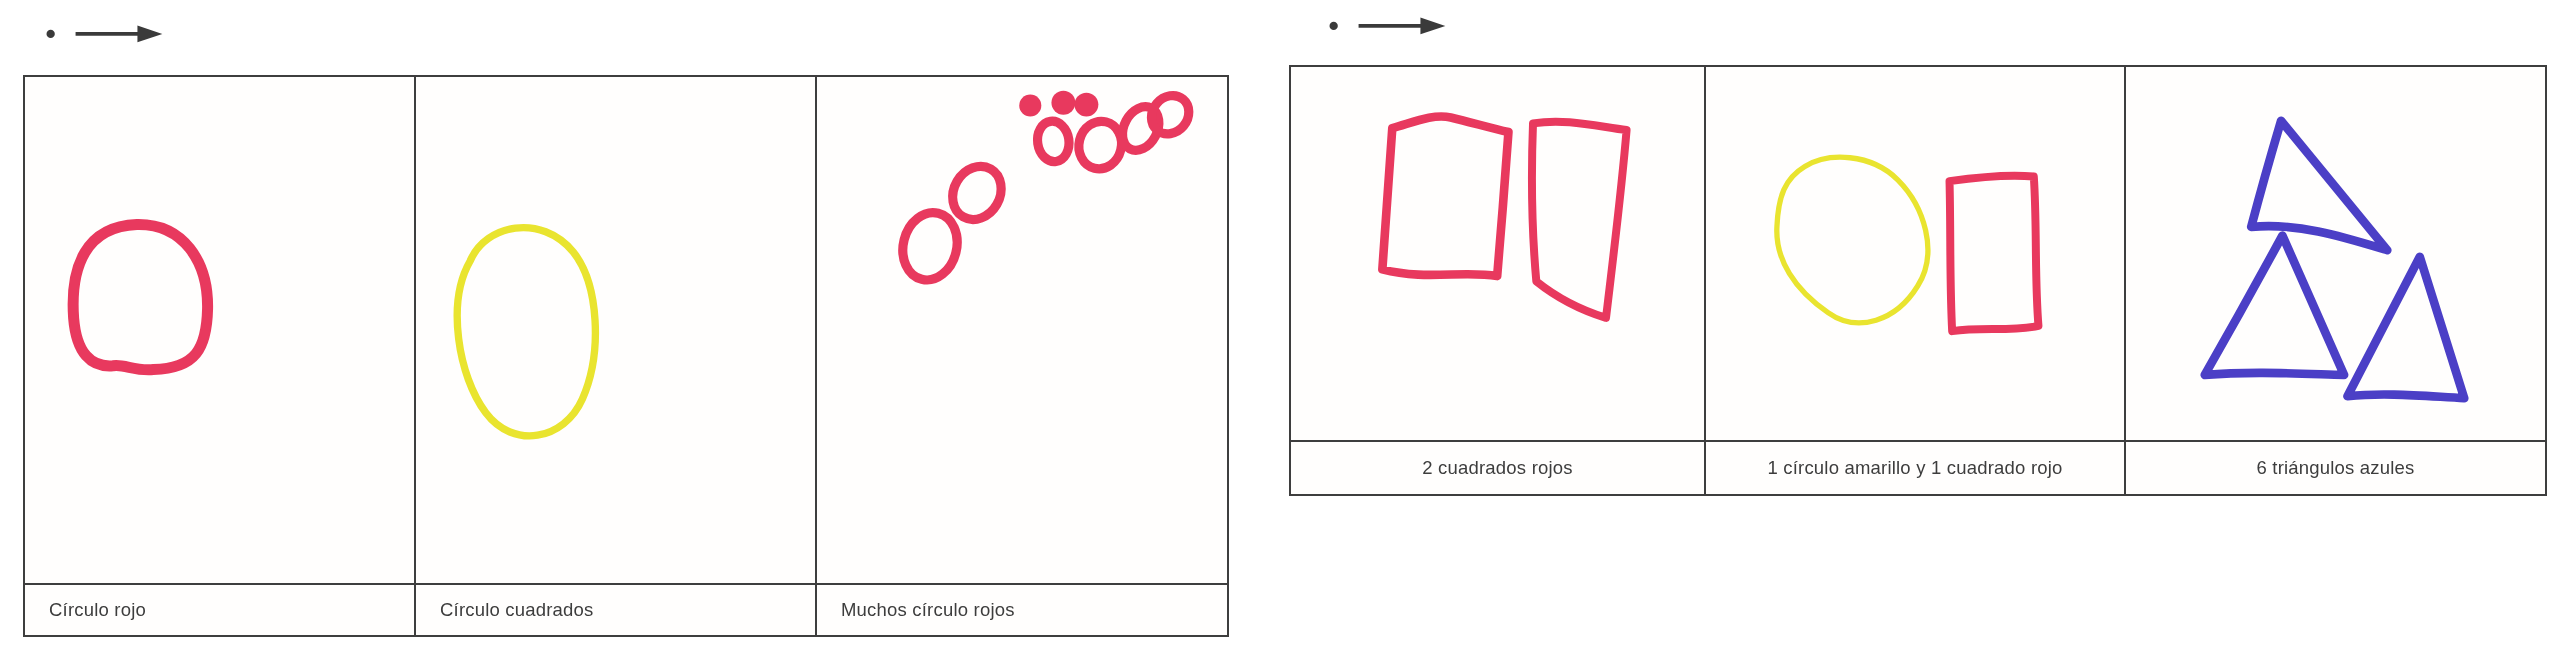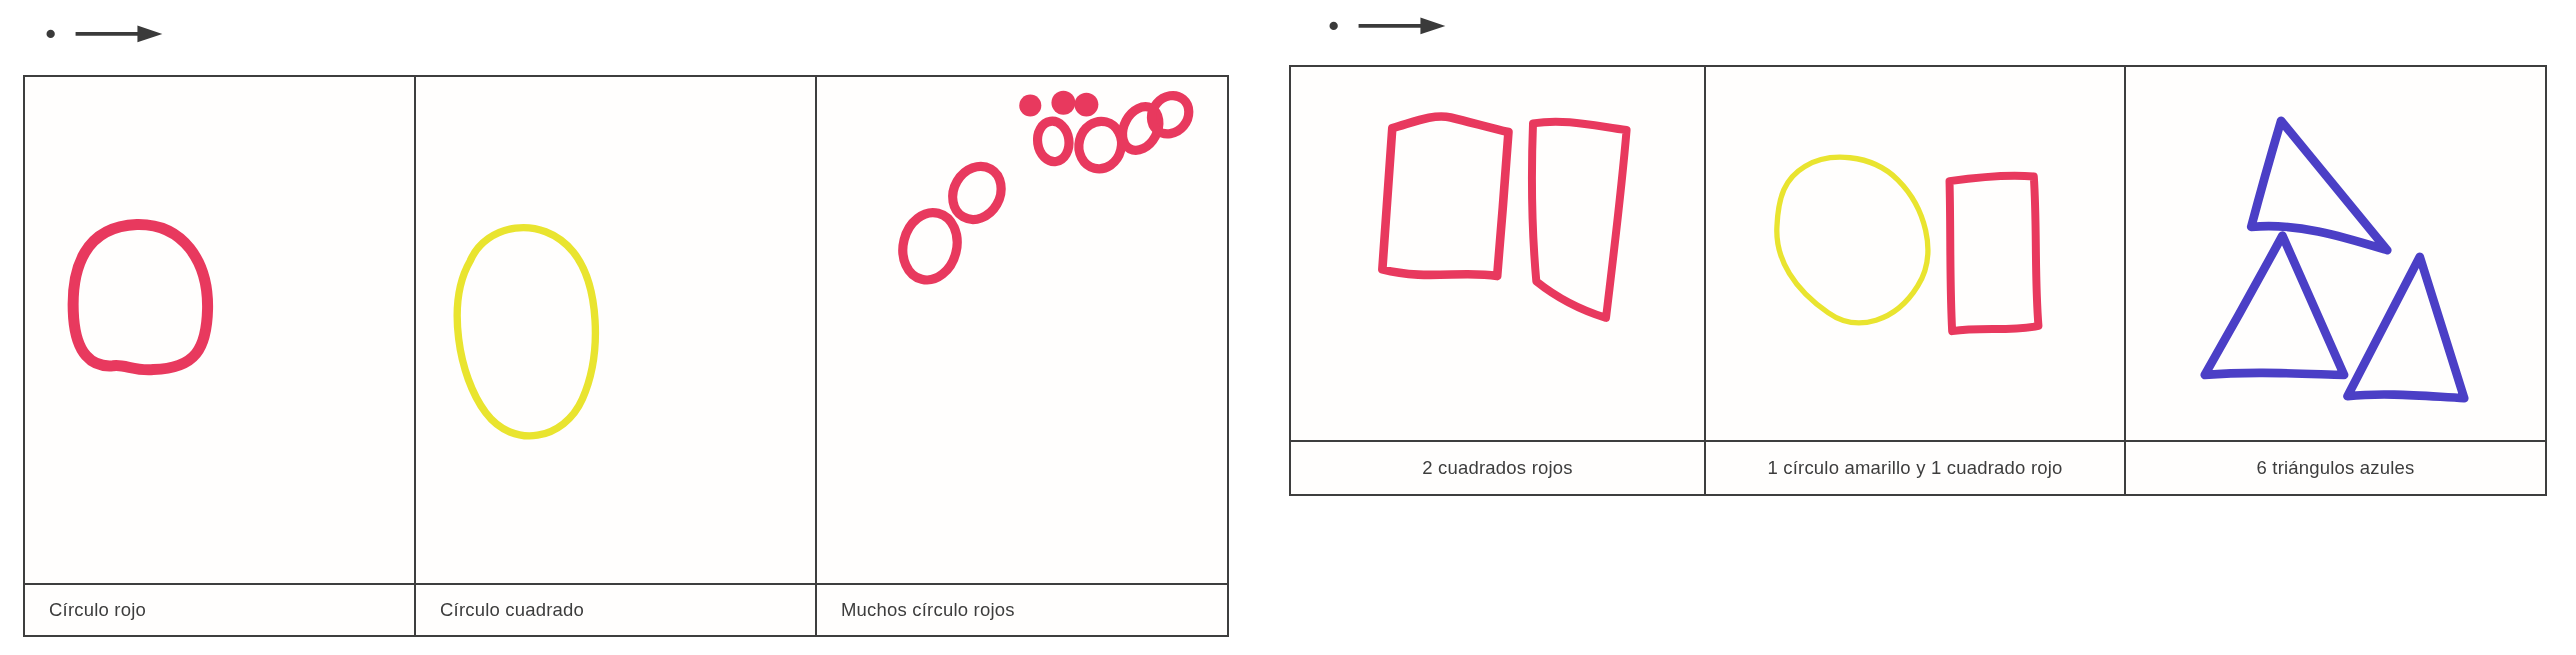--- a/index.html
+++ b/index.html
@@ -70,21 +70,21 @@
       <ellipse cx="379" cy="41" rx="19" ry="22" class="stroke-shape" stroke-width="10" transform="rotate(40 379 41)" stroke="#e8395e"></ellipse>
       <ellipse cx="169" cy="126" rx="25" ry="30" class="stroke-shape" stroke-width="10" transform="rotate(30 169 126)" stroke="#e8395e"></ellipse>
       <ellipse cx="118" cy="184" rx="29" ry="37" class="stroke-shape" stroke-width="10" transform="rotate(14 118 184)" stroke="#e8395e"></ellipse>
     </svg>
   </div>
 
   <div class="cap-cell col1">
     <span>Círculo rojo</span>
   </div>
   <div class="cap-cell col2">
-    <span>Círculo cuadrado</span>
+    <span>Círculo cuadrados</span>
   </div>
   <div class="cap-cell col3">
     <span>Muchos círculo rojos</span>
   </div>
 </div>
 
 <div id="table-right" class="wtable">
 
   <div class="draw-cell col1">
     <svg viewBox="0 0 447 562">

